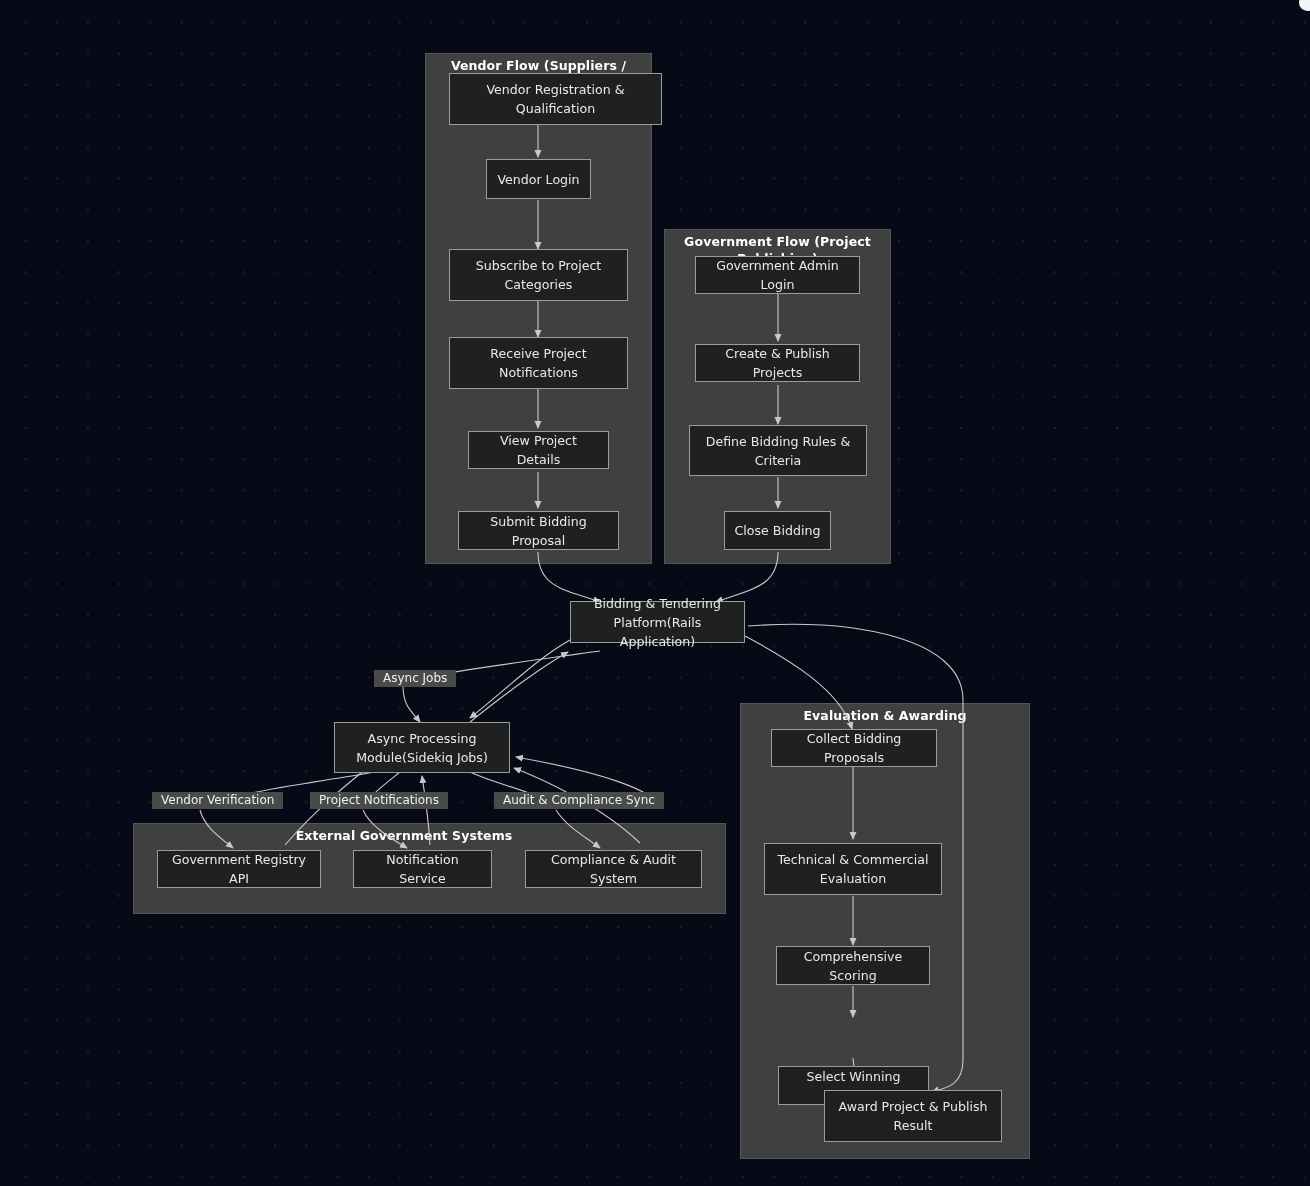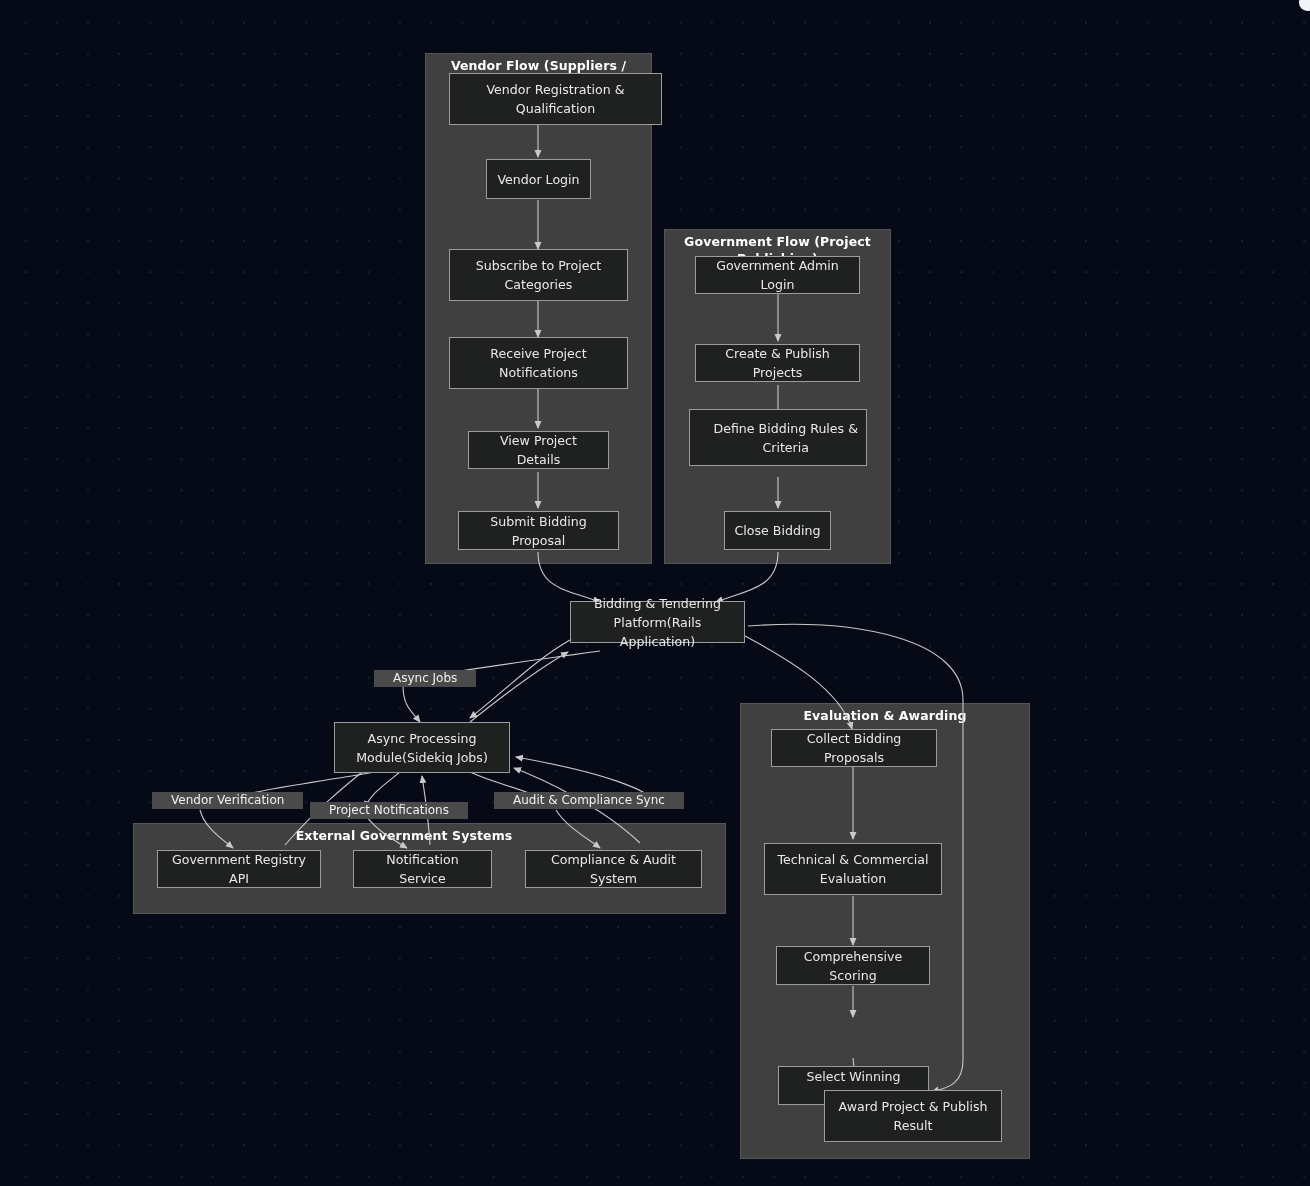--- a/index.html
+++ b/index.html
@@ -56,21 +56,21 @@
     line-height: 19px;
     padding: 0 8px;
   }
   .node span { display: block; }
   .edge-label {
     position: absolute;
     background: #4a4a4a;
     color: #f0f0f0;
     font-size: 12px;
     line-height: 15px;
-    padding: 1px 19px;
+    padding: 1px 9px;
     white-space: nowrap;
     box-sizing: border-box;
   }
   .corner-dot {
     position: absolute;
     right: -6px;
     top: -6px;
     width: 17px;
     height: 17px;
     border-radius: 50%;
@@ -194,21 +194,21 @@
       <span>Government Admin Login</span>
     </div>
   </div>
 
   <div class="node" style="left:695px; top:344px; width:165px; height:38px;">
     <div>
       <span>Create &amp; Publish Projects</span>
     </div>
   </div>
 
-  <div class="node" style="left:689px; top:409px; width:178px; height:57px;justify-content:flex-end;">
+  <div class="node" style="left:689px; top:425px; width:178px; height:51px;">
     <div>
       <span>Define Bidding Rules &amp;</span>
       <span>Criteria</span>
     </div>
   </div>
 
   <div class="node" style="left:724px; top:511px; width:107px; height:39px;">
     <div>
       <span>Close Bidding</span>
     </div>
@@ -275,19 +275,19 @@
     <div>
       <span>Award Project &amp; Publish</span>
       <span>Result</span>
     </div>
   </div>
 
   <div class="edge-label" style="left:374px; top:670px;">Async Jobs</div>
 
   <div class="edge-label" style="left:152px; top:792px;">Vendor Verification</div>
 
-  <div class="edge-label" style="left:310px; top:792px;margin-top:10px;">Project Notifications</div>
+  <div class="edge-label" style="left:310px; top:792px;">Project Notifications</div>
 
   <div class="edge-label" style="left:494px; top:792px;">Audit &amp; Compliance Sync</div>
 
   <div class="corner-dot"></div>
 
 </div>
 
 </body></html>

